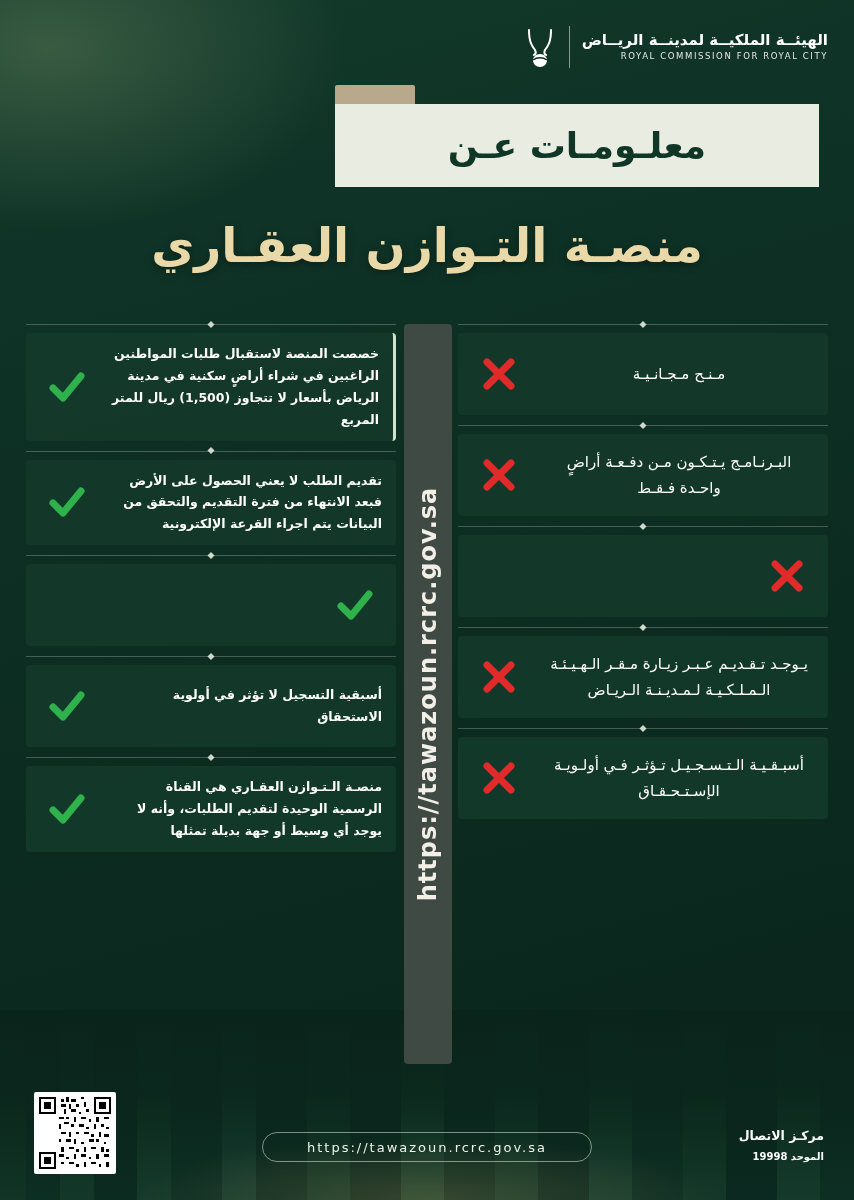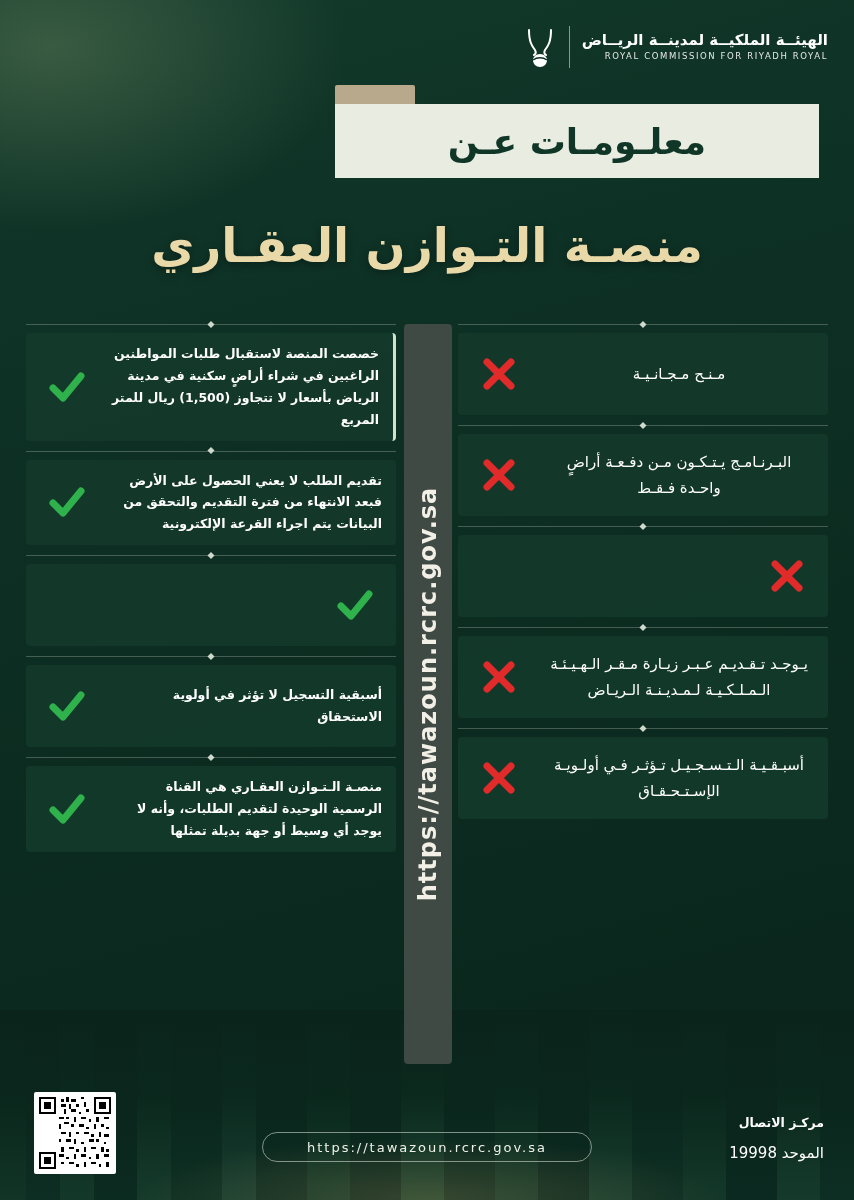--- a/index.html
+++ b/index.html
@@ -51,21 +51,21 @@
   .logo-divider { width:1px; height:42px; background:#8a9a8f; }
   .emblem { width:34px; height:46px; position:relative; }
   .emblem svg { display:block; }
 
   
   #tab {
     position:absolute; top:85px; left:335px;
     width:80px; height:22px; background:#b9a98c; border-radius:2px;
   }
   #title-band {
-    position:absolute; top:104px; left:335px; width:484px; height:74px;
+    position:absolute; top:104px; left:335px; width:484px; height:83px;
     background:#e8ece1; display:flex; align-items:center; justify-content:center;
   }
   #title-band .t {
     color:#0f3627; font-size:36px; font-weight:700; letter-spacing:4px;
   }
   #subtitle {
     position:absolute; top:218px; right:0; left:0;
     text-align:center; color:#e9d9a8; font-size:47px; font-weight:700;
     letter-spacing:2px; text-shadow:0 2px 8px rgba(0,0,0,0.35);
   }
@@ -130,34 +130,34 @@
     width:330px; height:30px; border:1px solid rgba(225,230,220,0.55);
     border-radius:15px; display:flex; align-items:center; justify-content:center;
   }
   #url-pill span {
     color:#eef2e9; font-size:13px; letter-spacing:2px; direction:ltr;
   }
   #contact {
     position:absolute; right:30px; bottom:38px; text-align:right; color:#ffffff;
   }
   #contact .l1 { font-size:12.5px; font-weight:700; }
-  #contact .l2 { font-size:15px; font-weight:400; margin-top:14px; }
+  #contact .l2 { font-size:10px; font-weight:700; margin-top:8px; }
 </style>
 </head>
 <body>
 
 <div id="poster">
 
   <div id="city"></div>
   <div id="cityglow"></div>
 
   <div id="header">
     <div class="logo-text">
       <div class="logo-ar">الهيئــة الملكيــة لمدينــة الريــاض</div>
-      <div class="logo-en">ROYAL COMMISSION FOR RIYADH ROYAL</div>
+      <div class="logo-en">ROYAL COMMISSION FOR ROYAL CITY</div>
     </div>
     <div class="logo-divider"></div>
     <div class="emblem">
       <svg width="34" height="46" viewBox="0 0 34 46" fill="none">
         <path d="M6 6 C6 18, 9 22, 12 26 C13 28, 13 30, 11 31" stroke="#fff" stroke-width="2" fill="none" stroke-linecap="round"></path>
         <path d="M28 6 C28 18, 25 22, 22 26 C21 28, 21 30, 23 31" stroke="#fff" stroke-width="2" fill="none" stroke-linecap="round"></path>
         <path d="M17 30 C13 30, 10 33, 10 36 C10 40, 13 43, 17 43 C21 43, 24 40, 24 36 C24 33, 21 30, 17 30 Z" fill="#fff"></path>
         <path d="M10 36 C14 33, 20 33, 24 36" stroke="#0e3125" stroke-width="1.4" fill="none"></path>
       </svg>
     </div>

